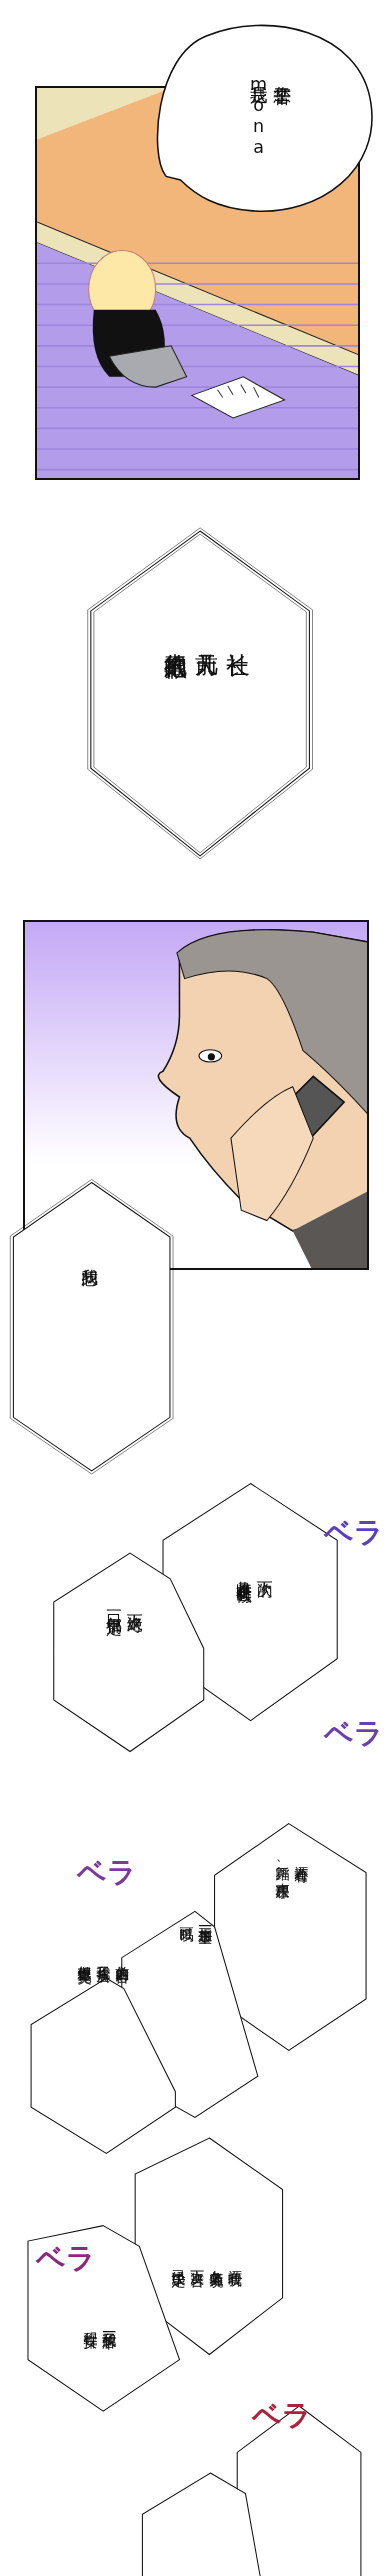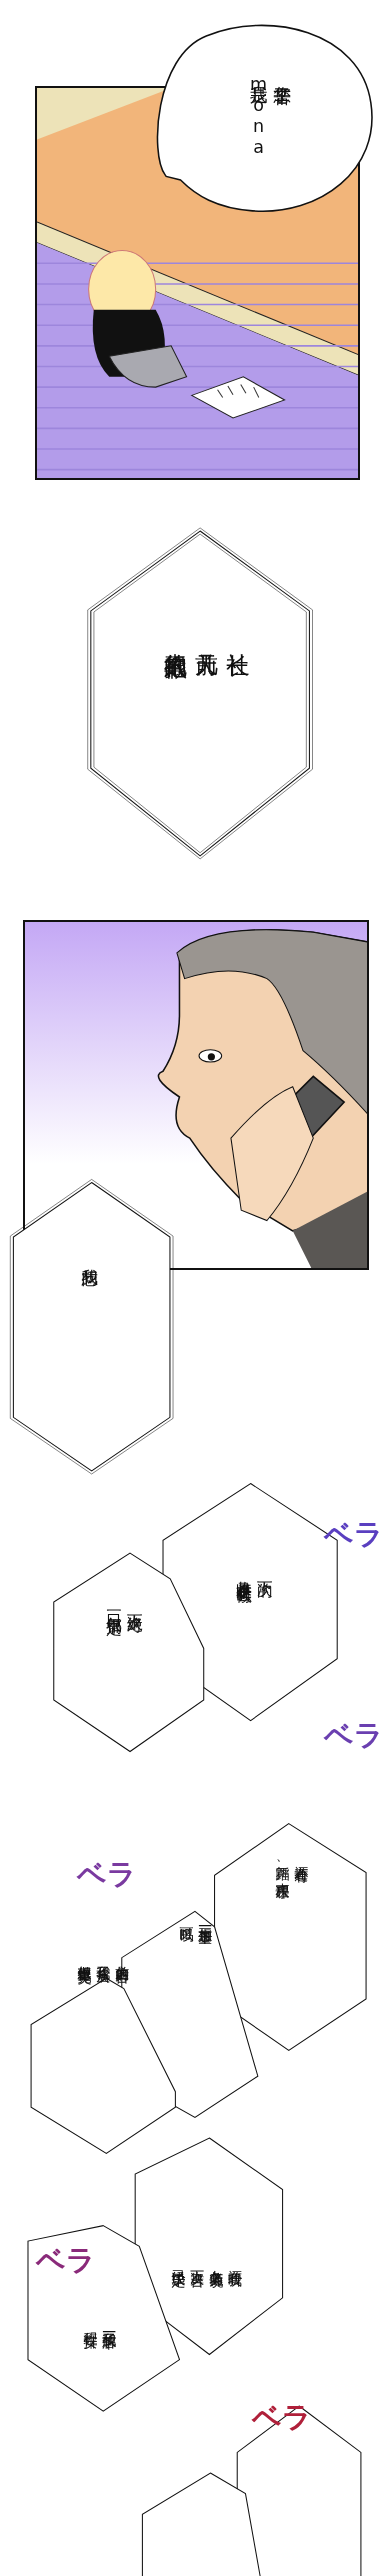--- a/index.html
+++ b/index.html
@@ -4,21 +4,21 @@
 <style>
   html, body { margin: 0; padding: 0; background: #ffffff; }
   body { width: 392px; height: 3233px; position: relative; overflow: hidden;
          font-family: "DejaVu Sans", "Liberation Sans", sans-serif; }
   .abs { position: absolute; }
   .panel { position: absolute; border: 2.1px solid #111; box-sizing: border-box; overflow: hidden; }
   .vtext { writing-mode: vertical-rl; text-orientation: upright; color: #111;
            font-family: "DejaVu Sans", sans-serif; line-height: 1.35; letter-spacing: 1px; }
   .vtext span { display: block; }
   .bubble-svg { position: absolute; overflow: visible; }
-  .sfx { position: absolute; font-family: Liberation Sans, sans-serif; font-weight: bold;
+  .sfx { position: absolute; font-family: Liberation Mono, monospace; font-weight: bold;
          color: transparent; -webkit-text-stroke: 0; }
   .sfx span { display: block; line-height: 1; }
 </style>
 </head>
 <body>
 
 <div class="panel" style="left:35px; top:86px; width:325px; height:394px; background:#f2b57a;">
 
   <svg class="abs" style="left:0;top:0" width="325" height="394" viewBox="0 0 630 764">
     <polygon points="0,0 260,0 0,100" fill="#ede3b8"></polygon>

